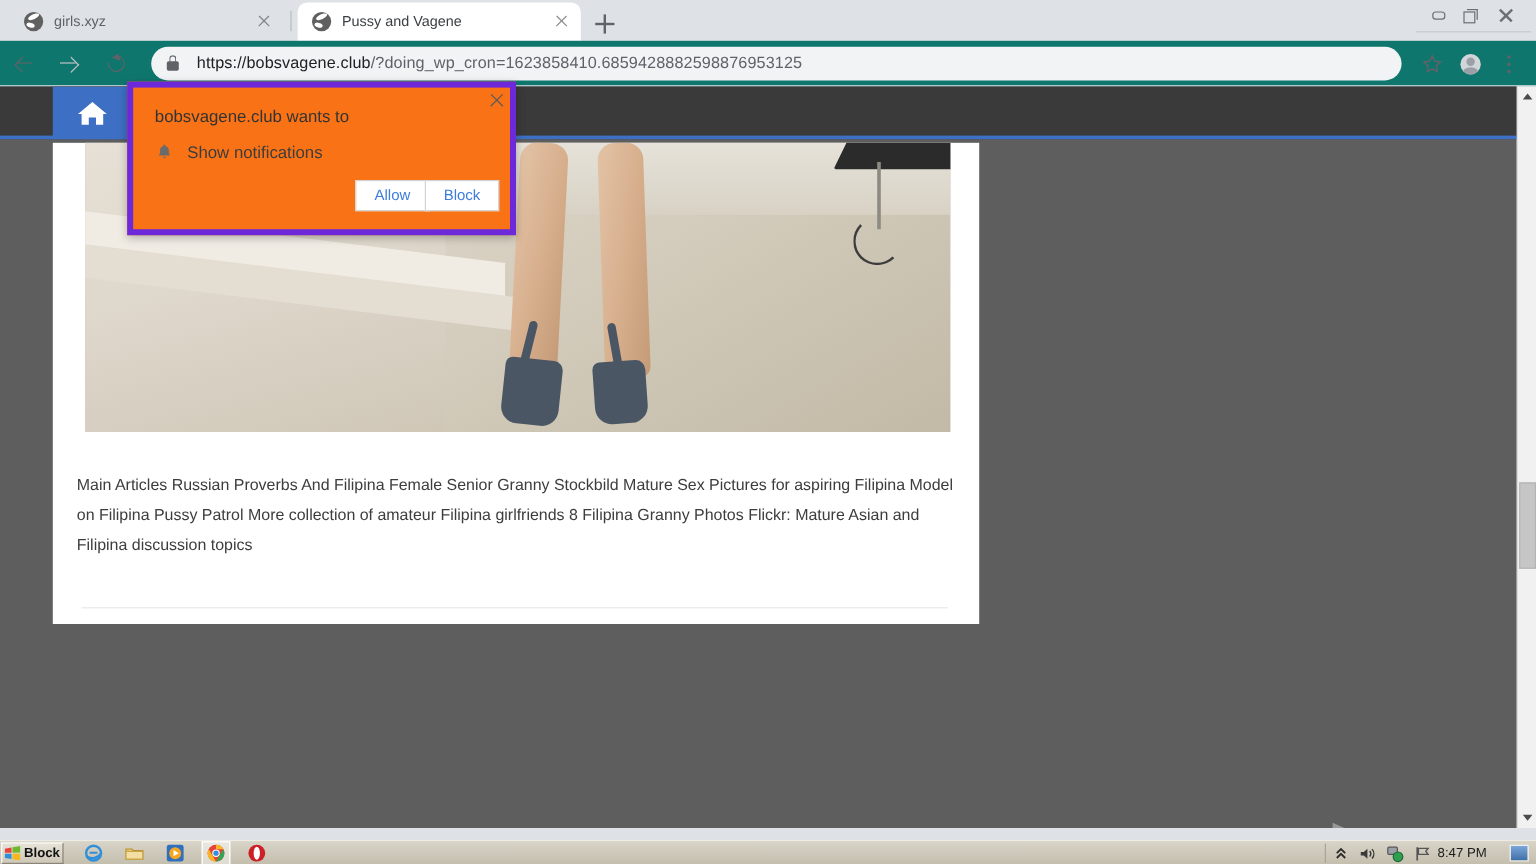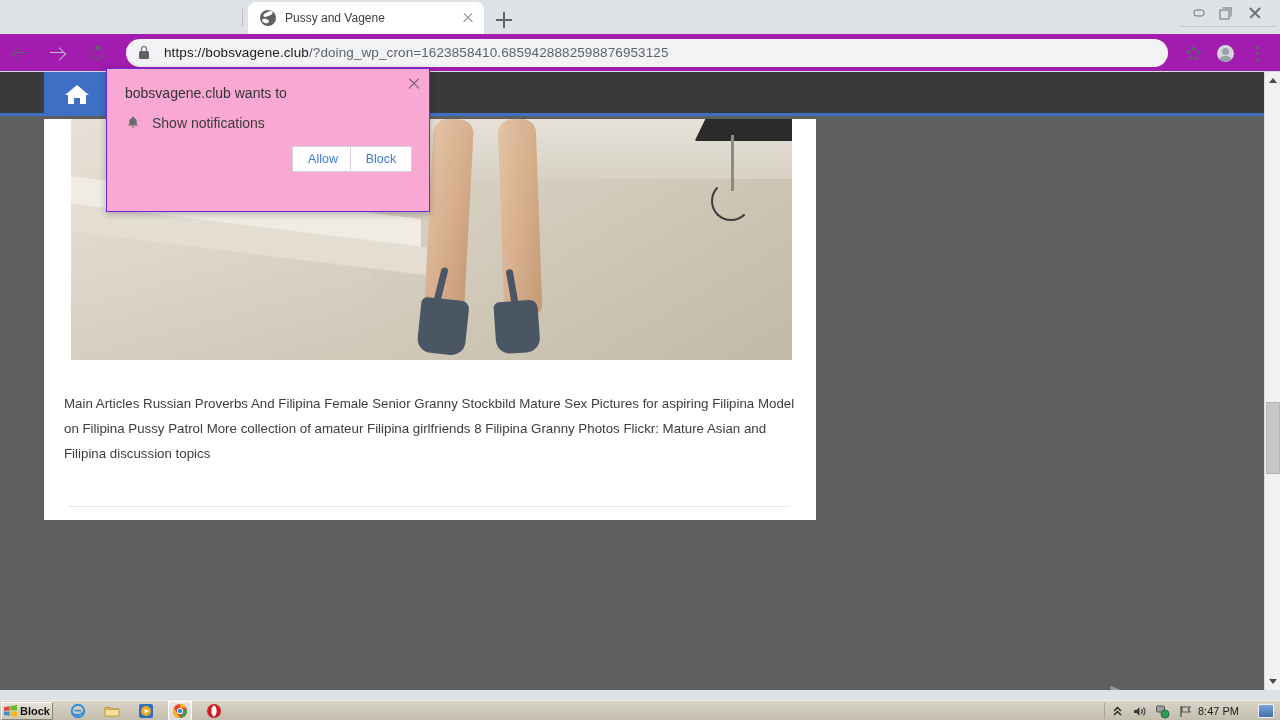--- a/index.html
+++ b/index.html
@@ -76,21 +76,21 @@
   #win-close .gl { width:12px; height:12px; }
   #win-close .gl::before,#win-close .gl::after{
     content:"";position:absolute;left:-1px;top:5px;width:14px;height:1.5px;background:#6b7075;}
   #win-close .gl::before{transform:rotate(45deg);} #win-close .gl::after{transform:rotate(-45deg);}
   #winbar-underline { position:absolute; left:1180px; top:26px; width:96px; height:3px; background:#dee1e6;
     border-top:1px solid #c6cace; }
 
   
   #toolbar {
     position:absolute; left:0; top:34px; width:1280px; height:38px;
-    background:#a21caf; border-bottom:1px solid #dadce0;
+    background:#0f766e; border-bottom:1px solid #dadce0;
     display:flex; align-items:center;
   }
   .navbtn { width:30px; height:30px; position:relative; margin-left:6px; flex:0 0 30px; }
   .arrow { position:absolute; left:8px; top:9px; width:12px; height:12px; }
   .arrow::before{
     content:""; position:absolute; left:0; top:5px; width:13px; height:1.6px;
   }
   .arrow::after{
     content:""; position:absolute; top:2px; width:8px; height:8px;
     border-style:solid; border-width:1.6px;
@@ -250,22 +250,22 @@
   .sb-arrow { position:absolute; left:0; width:16px; height:17px; }
   .sb-arrow .tri { position:absolute; left:4px; width:0; height:0;
      border-left:4px solid transparent; border-right:4px solid transparent; }
   #sb-up { top:0; } #sb-up .tri { top:6px; border-bottom:5px solid #4a4a4a; }
   #sb-dn { bottom:0; } #sb-dn .tri { top:6px; border-top:5px solid #4a4a4a; }
   #sb-thumb { position:absolute; left:1px; top:330px; width:14px; height:72px;
      background:#c6c6c6; border:1px solid #b4b4b4; }
 
   
   #notif {
-    position:absolute; left:106px; top:68px; width:324px; height:144px;
-    background:#f9a8d4; border:1px solid #6d28d9;
+    position:absolute; left:106px; top:68px; width:324px; height:128px;
+    background:#f97316; border:5px solid #6d28d9;
     box-shadow:0 2px 7px rgba(0,0,0,.26);
   }
   #notif-title {
     position:absolute; left:18px; top:16px; font-size:14px; color:#333333;
   }
   #notif-close { position:absolute; left:404px; top:74px; width:20px; height:20px; }
   #notif-close::before,#notif-close::after{
     content:""; position:absolute; left:3px; top:9px; width:14px; height:1.4px; background:#5a5a5a; }
   #notif-close::before{transform:rotate(45deg);} #notif-close::after{transform:rotate(-45deg);}
   #notif-row { position:absolute; left:18px; top:46px; display:flex; align-items:center; }
@@ -304,20 +304,25 @@
   #showdesk { position:absolute; left:1258px; top:3px; width:16px; height:14px;
      background:linear-gradient(180deg,#7ba7d9,#3f6ea8); border:1px solid #f0f0f0; border-radius:1px; }
 </style>
 </head>
 <body>
 
 <div id="window">
 
   <div id="tabstrip">
 
+    <div class="tab inactive" style="left:8px;width:228px;">
+      <span class="tab-fav"></span>
+      <span class="tab-title">girls.xyz</span>
+      <span class="tab-close"></span>
+    </div>
     <div class="tab-sep" style="left:242px;"></div>
 
     <div class="tab active" style="left:248px;width:236px;">
       <span class="tab-fav"></span>
       <span class="tab-title">Pussy and Vagene</span>
       <span class="tab-close"></span>
     </div>
 
     <div id="newtab"></div>
 

